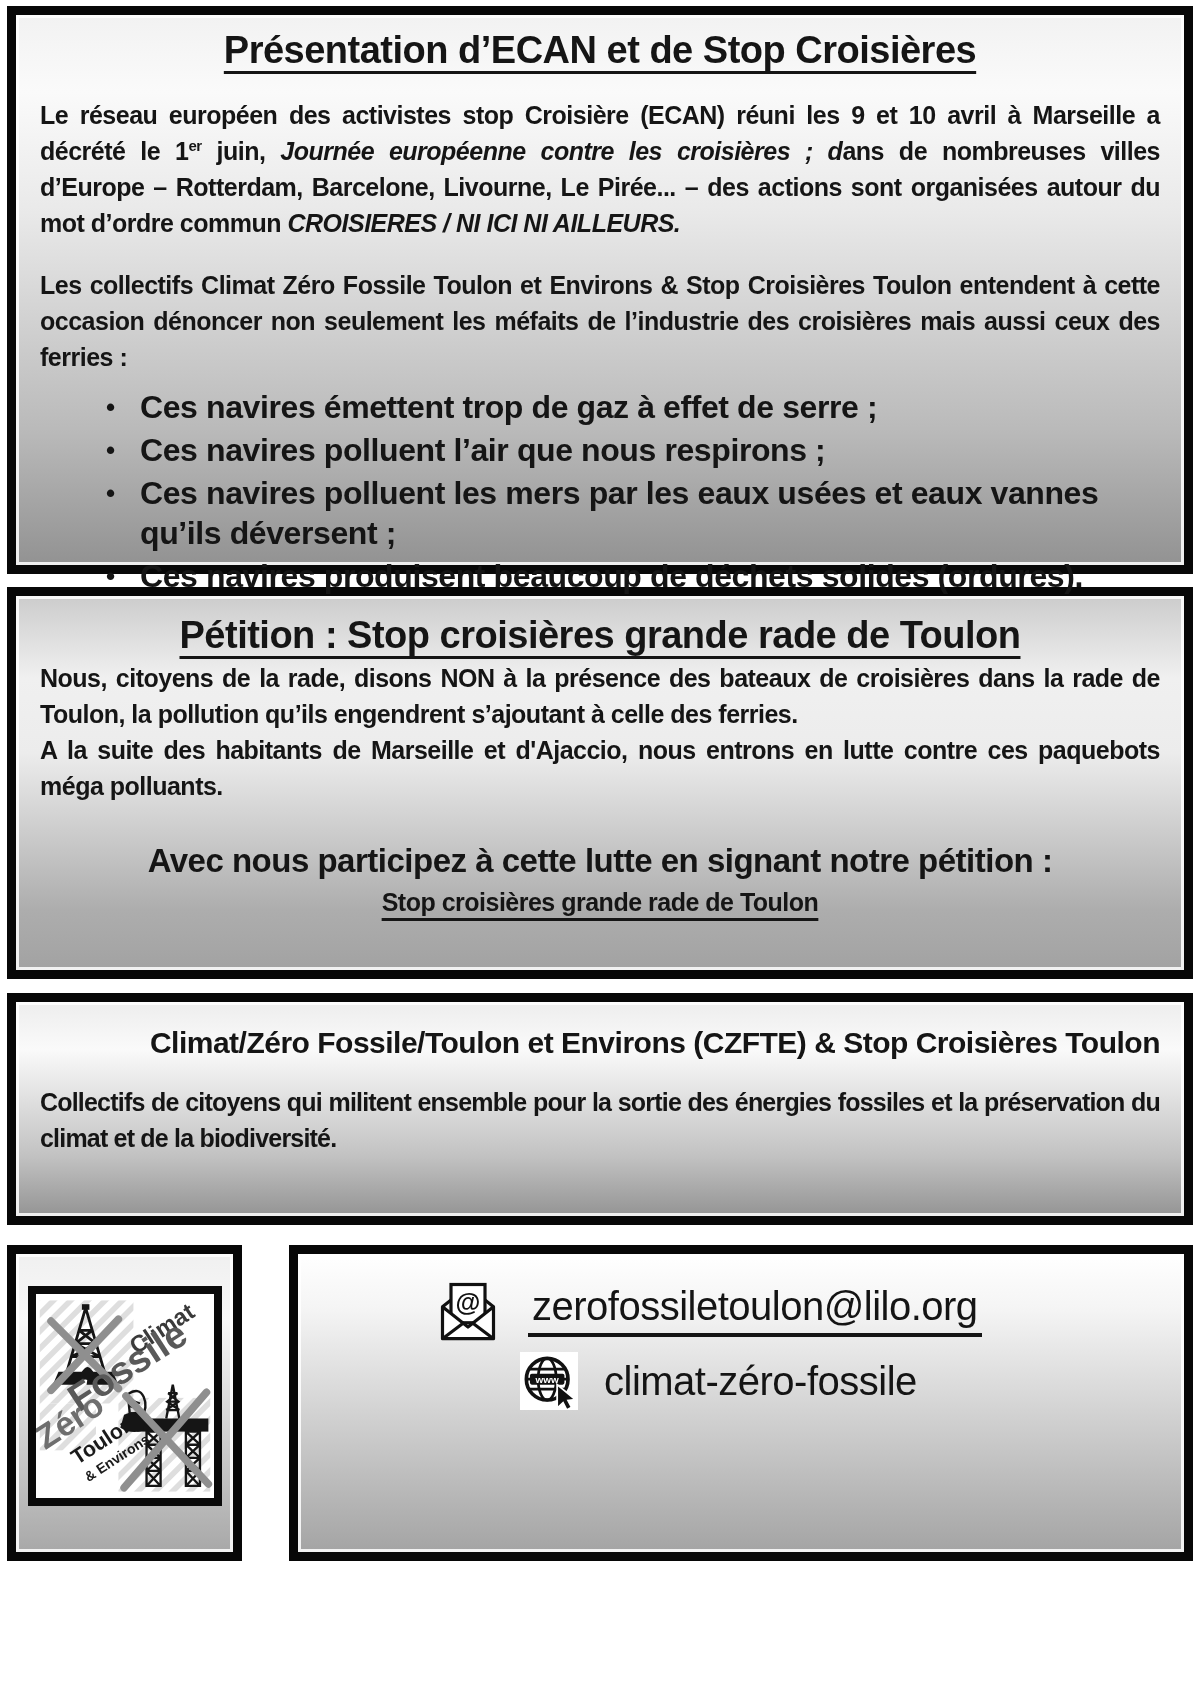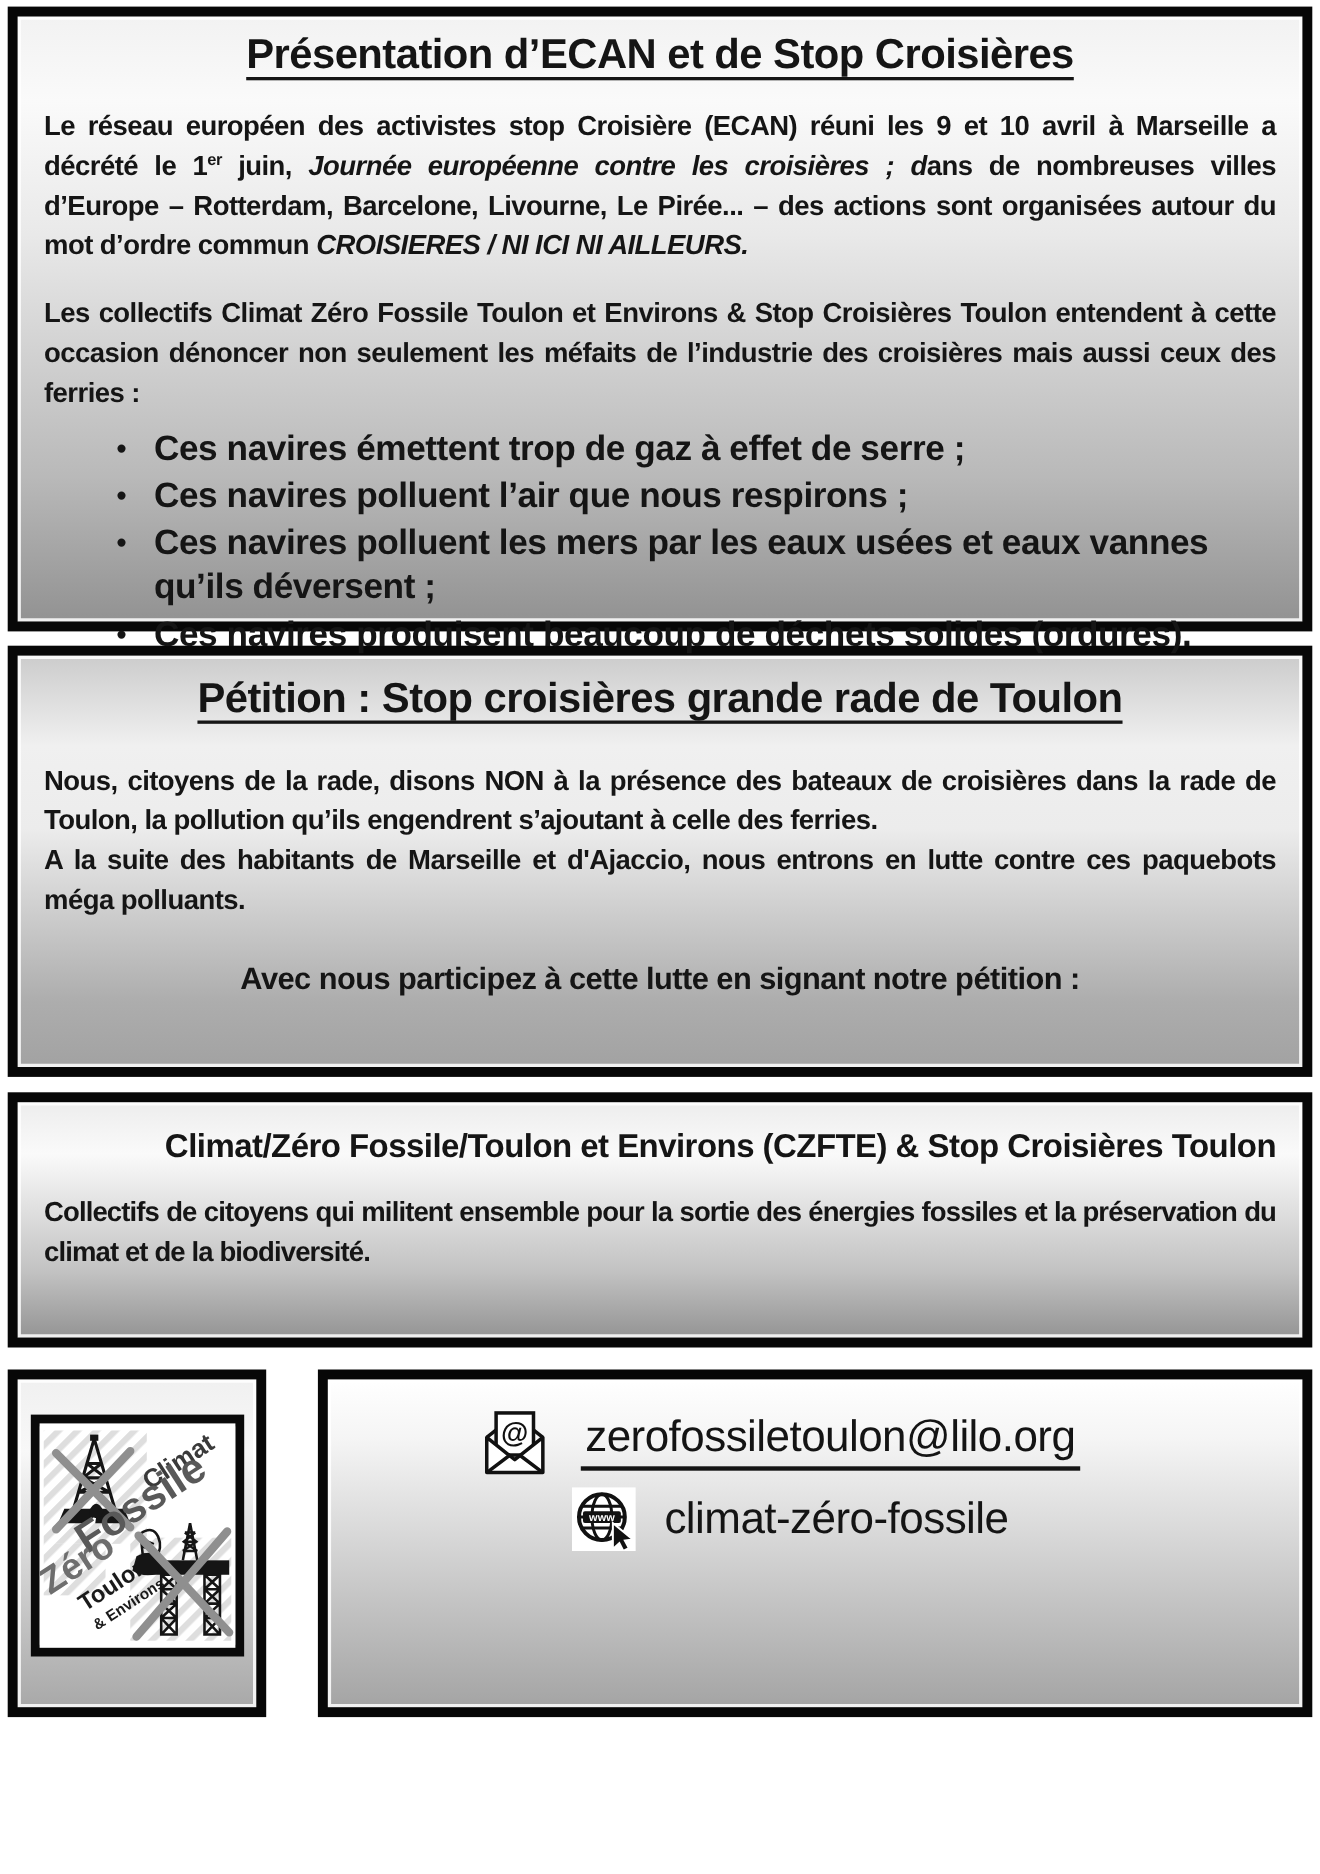--- a/index.html
+++ b/index.html
@@ -28,40 +28,40 @@
     height: 232px; margin-top: 14px; padding: 24px 24px 0;
     background: linear-gradient(180deg,#ededed 0%,#fafafa 22%,#c2c2c2 72%,#949494 100%);
   }
 
   .section-title {
     font-size: 38px; line-height: 1.25; text-align: center;
     text-decoration: underline; text-decoration-thickness: 3px; text-underline-offset: 8px;
     letter-spacing: -0.5px;
   }
   .box-presentation .section-title { margin-bottom: 22px; }
-  .box-petition .section-title { margin-bottom: 32px; }
+  .box-petition .section-title { }
 
   .para {
     font-size: 25px; line-height: 36px; text-align: justify; letter-spacing: -0.5px;
   }
   .para-gap { margin-top: 26px; }
   .para em { font-style: italic; }
   .para sup { font-size: 60%; vertical-align: super; line-height: 0; }
 
   .bullets { margin-top: 12px; list-style: none; padding: 0 16px 0 64px; }
   .bullets li {
     position: relative; padding-left: 36px;
     font-size: 32px; line-height: 40px; letter-spacing: -0.4px; text-align: left;
     margin-bottom: 3px;
   }
   .bullets li::before {
     content: "\2022"; position: absolute; left: 2px; top: 0; font-size: 26px;
   }
 
-  .cta-line { margin-top: 38px; text-align: center; font-size: 28px; letter-spacing: -0.5px; }
+  .cta-line { margin-top: 38px; text-align: center; font-size: 33px; letter-spacing: -0.5px; }
   .petition-link-line { margin-top: 8px; text-align: center; }
   .petition-link {
     font-size: 25px; color: #151515; letter-spacing: -0.5px; cursor: pointer;
     text-decoration: underline; text-decoration-thickness: 3px; text-underline-offset: 7px;
   }
 
   .collectifs-title {
     font-size: 30px; text-align: right; letter-spacing: -0.5px; margin-bottom: 24px;
   }
   .collectifs-body { letter-spacing: -0.8px; }
@@ -111,20 +111,21 @@
       <li>Ces navires polluent les mers par les eaux usées et eaux vannes qu’ils déversent ;</li>
       <li>Ces navires produisent beaucoup de déchets solides (ordures).</li>
     </ul>
   </section>
 
   <section class="box box-petition">
     <h1 class="section-title">Pétition : Stop croisières grande rade de Toulon</h1>
     <p class="para">Nous, citoyens de la rade, disons NON à la présence des bateaux de croisières dans la rade de Toulon, la pollution qu’ils engendrent s’ajoutant à celle des ferries.</p>
     <p class="para">A la suite des habitants de Marseille et d'Ajaccio, nous entrons en lutte contre ces paquebots méga polluants.</p>
     <p class="cta-line">Avec nous participez à cette lutte en signant notre pétition :</p>
+    <p class="petition-link-line"><a class="petition-link">Stop croisières grande rade de Toulon</a></p>
   </section>
 
   <section class="box box-collectifs">
     <h2 class="collectifs-title">Climat/Zéro Fossile/Toulon et Environs (CZFTE) &amp; Stop Croisières Toulon</h2>
     <p class="para collectifs-body">Collectifs de citoyens qui militent ensemble pour la sortie des énergies fossiles et la préservation du climat et de la biodiversité.</p>
   </section>
 
   <div class="footer-row">
 
     <div class="logo-box">

